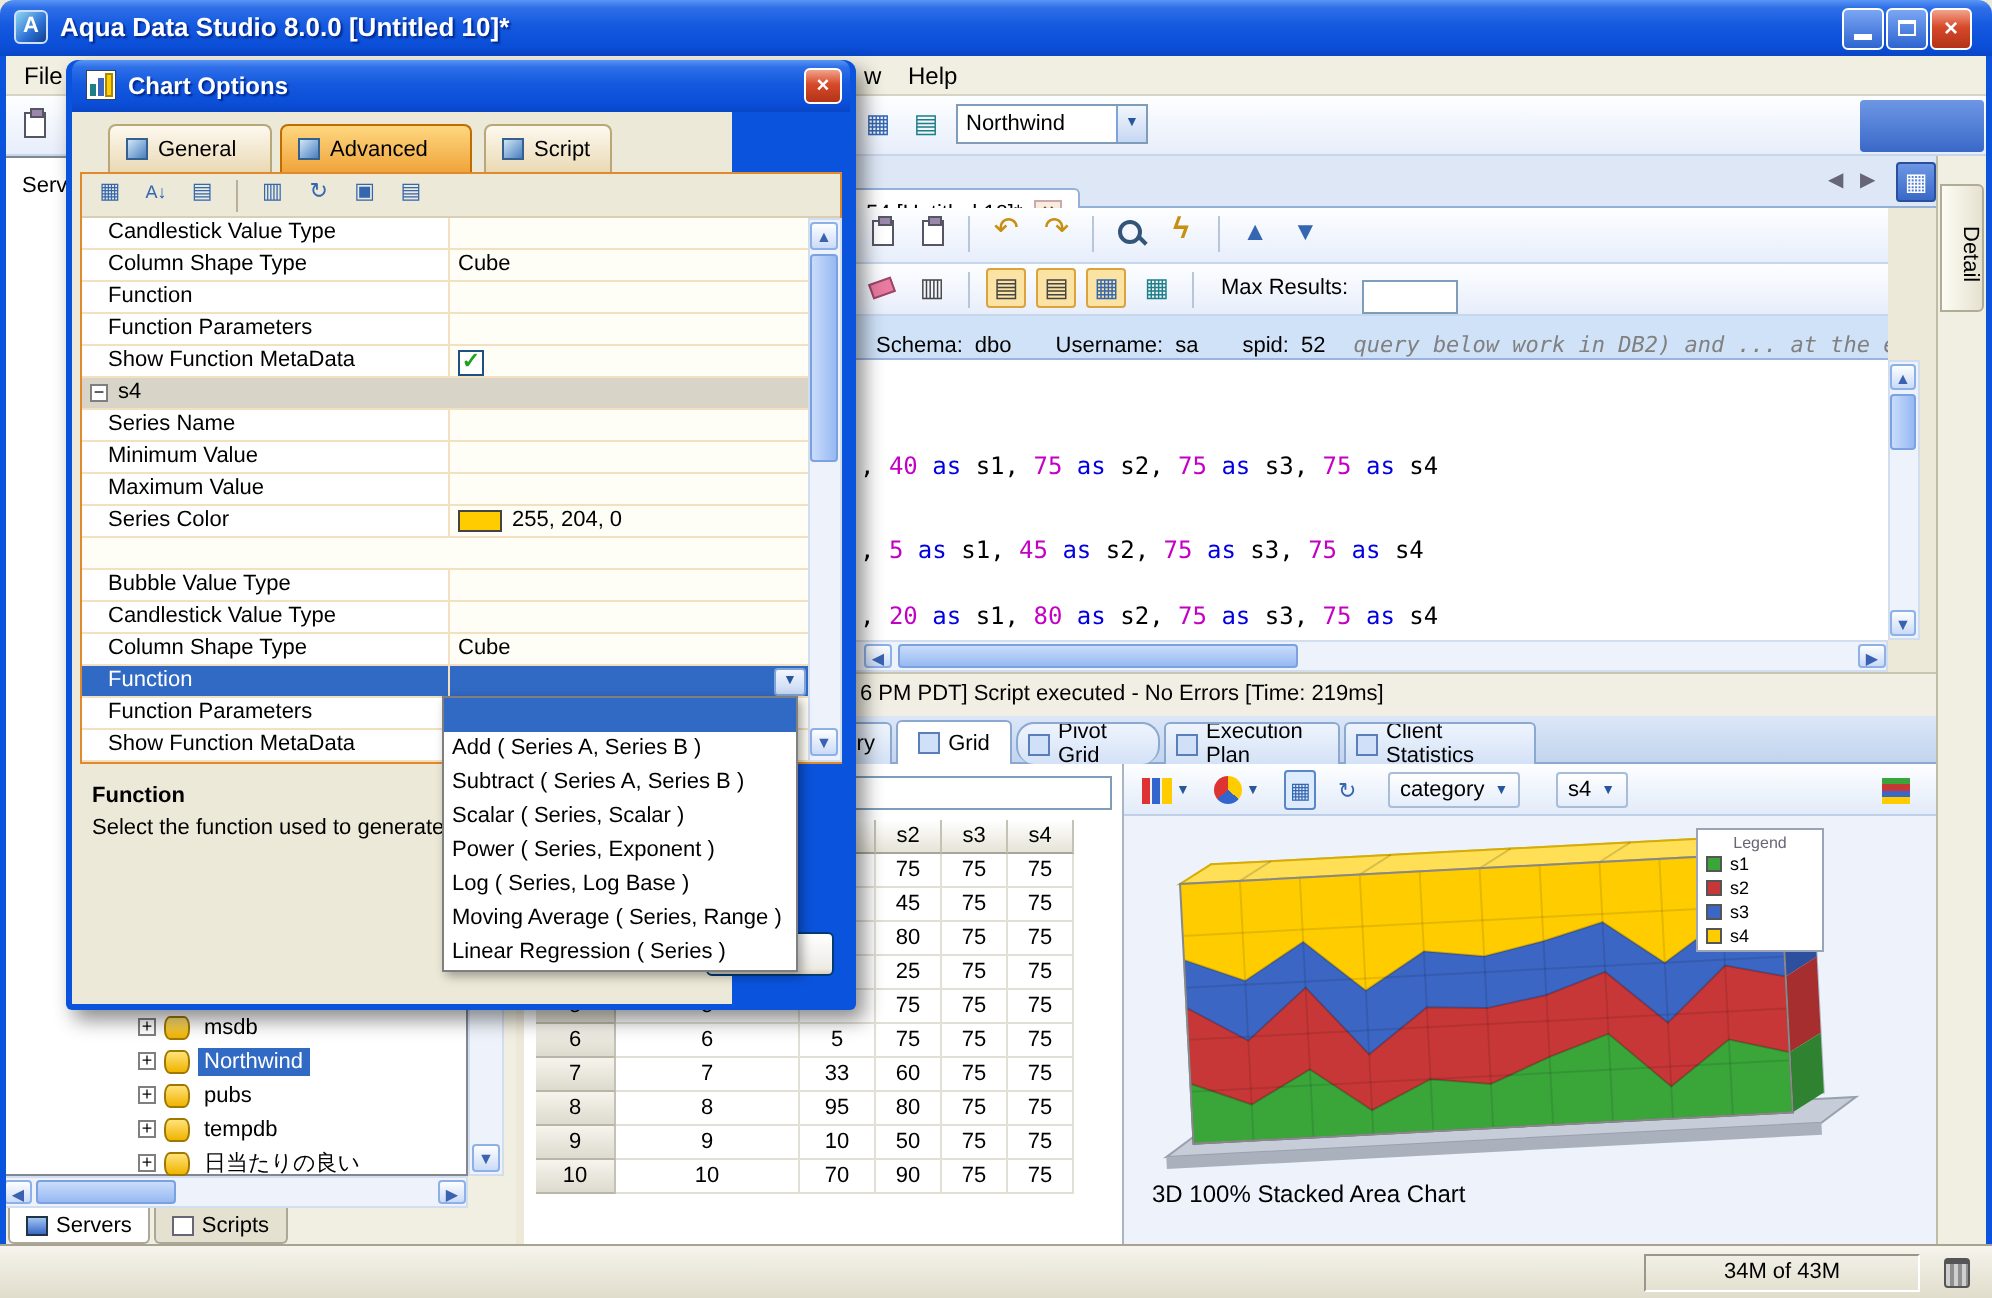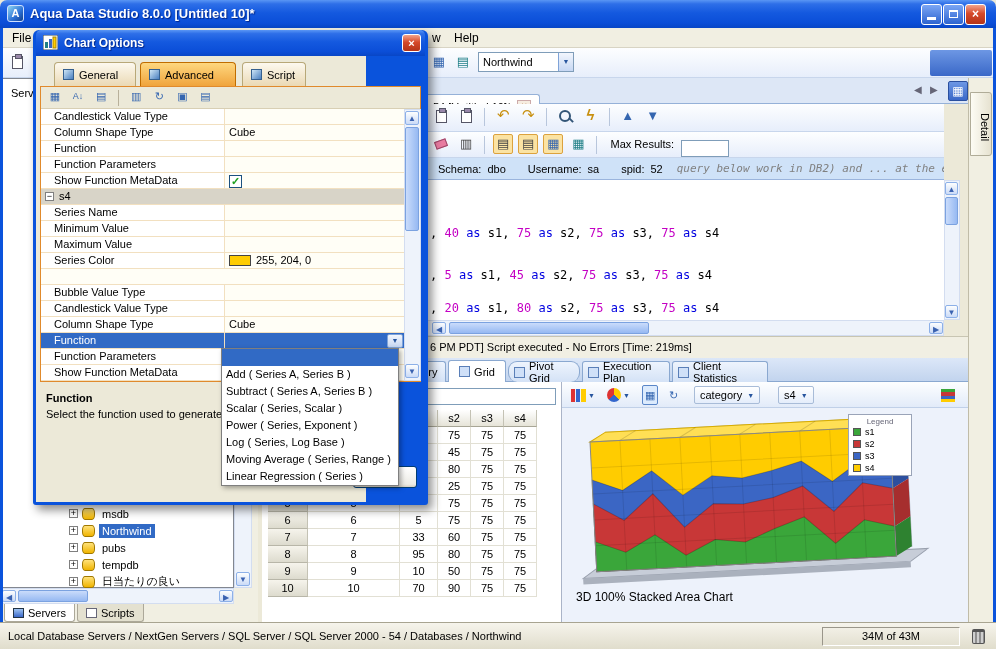--- a/index.html
+++ b/index.html
@@ -38,21 +38,21 @@
 
 .tabrow{position:absolute;left:262px;top:78px;width:706px;height:26px;background:#dde7f6;border-bottom:1px solid #95b1d8}
 .doctab{position:absolute;top:16px;height:24px;background:#fff;border:1px solid #95b1d8;border-bottom:none;border-radius:3px 3px 0 0;display:flex;align-items:center;gap:6px;padding:0 8px;font-size:11px}
 .tabx{color:#884400;font-weight:bold;border:1px solid #caa;padding:0 3px;font-size:10px;background:#f6ece0}
 .navarr{position:absolute;top:6px;font-size:10px;color:#667}
 .sqicon{position:absolute;top:3px;width:20px;height:20px;background:linear-gradient(#6d97e4,#3a68c8);border:1px solid #2a4f9e;border-radius:2px;color:#fff;text-align:center;line-height:18px;font-size:12px}
 
 .detailstrip{position:absolute;left:968px;top:78px;width:25px;height:544px;background:#f1efe2;border-left:1px solid #c0bca8}
 .vtab{position:absolute;left:1px;top:14px;width:22px;height:64px;writing-mode:vertical-rl;background:linear-gradient(90deg,#fdfcf4,#e6e2d0);border:1px solid #b0ac98;border-radius:0 3px 3px 0;font-size:11px;text-align:center;padding-top:6px}
 
-.schemabar{position:absolute;left:262px;top:158px;width:682px;height:22px;background:#cfe2f8;border-bottom:1px solid #9ab4dd;display:flex;align-items:center;padding-left:176px;white-space:nowrap;overflow:hidden}
+.schemabar{position:absolute;left:262px;top:158px;width:682px;height:22px;background:#cfe2f8;border-bottom:1px solid #9ab4dd;display:flex;align-items:flex-end;padding-left:176px;white-space:nowrap;overflow:hidden}
 .sb-sp{margin-right:6px}.sb-gap{margin-right:22px}
 .commentfrag{color:#808080;font-style:italic;margin-left:14px;font-family:"DejaVu Sans Mono",monospace;font-size:11px}
 .editor{position:absolute;left:262px;top:180px;width:682px;height:140px;background:#fff;overflow:hidden}
 .eline{position:absolute;left:168px;font-family:"DejaVu Sans Mono",monospace;font-size:12px;white-space:pre}
 .tk-n{color:#c400c4}.tk-k{color:#0000e0}
 .execline{position:absolute;left:262px;top:336px;width:706px;height:22px;background:#f1efe3;border-top:1px solid #c8c5b2}
 .execline span{position:absolute;left:168px;top:4px;font-size:11px;white-space:nowrap}
 
 .sb{position:absolute;background:#eef3fb;border:1px solid #d3ddf0}
 .sbb{position:absolute;background:linear-gradient(#fdfefe,#cbdbf7);border:1px solid #8cb0e8;border-radius:2px;color:#3a62b0;text-align:center;font-size:8px;line-height:13px}
@@ -483,21 +483,20 @@
           <div class="litem">
             <div class="lchip" style="background: rgb(255, 204, 0);"></div>
             <div>s4</div>
           </div>
         </div>
     </div>
     <div class="caption">3D 100% Stacked Area Chart</div>
   </div>
 
   <div class="statusbar">
-    <span class="stext">Local Database Servers / NextGen Servers / SQL Server / SQL Server 2000 - 54 / Databases / Northwind</span>
     <span class="membox">34M of 43M</span>
     <span class="trash"></span>
   </div>
 
   <div class="dialog">
     <div class="dlgtitle">
       <svg class="dlgico" width="15" height="15">
         <rect x="0" y="0" width="15" height="15" fill="#fff" stroke="#345"></rect>
         <rect x="2" y="7" width="3" height="6" fill="#1e7f86"></rect>
         <rect x="6" y="4" width="3" height="9" fill="#3b66c4"></rect>

